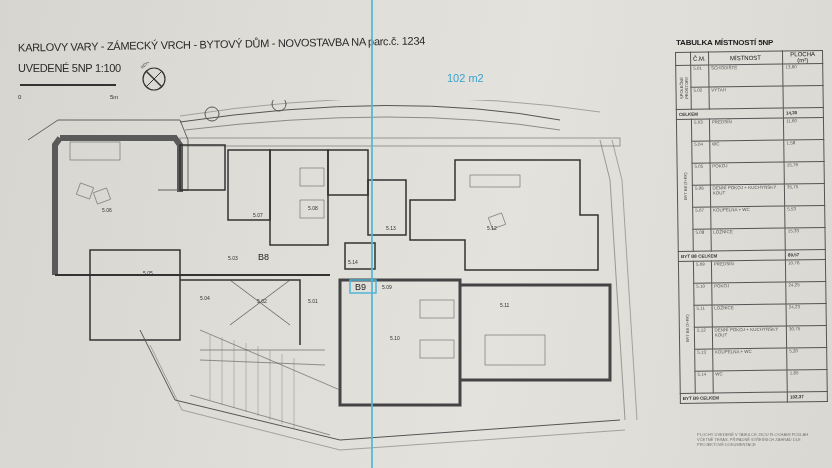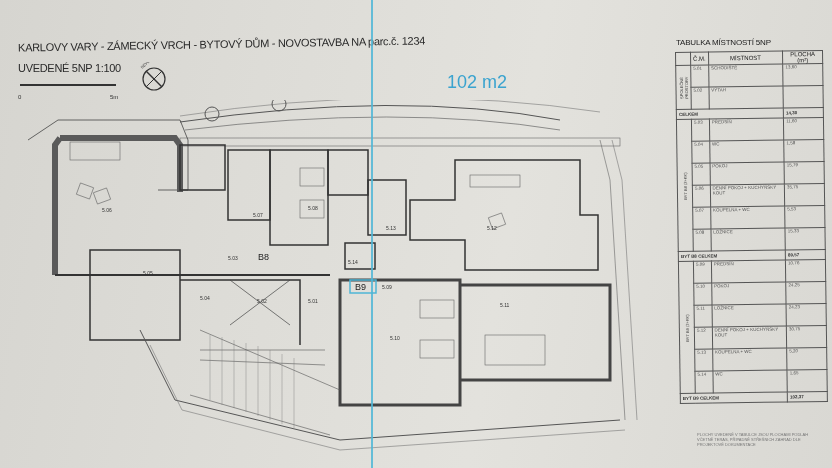--- a/index.html
+++ b/index.html
@@ -5,26 +5,26 @@
   html,body{margin:0;padding:0;}
   body{width:832px;height:468px;overflow:hidden;background:#c9c8c3;font-family:"Liberation Sans",sans-serif;position:relative;}
   .paper{position:absolute;left:0;top:0;width:832px;height:468px;background:linear-gradient(100deg,#d6d5d0 0%,#dddcd7 30%,#e3e2dd 60%,#d9d8d3 100%);}
   .title{position:absolute;left:18px;top:38px;font-size:11px;color:#2a2a2a;letter-spacing:-0.3px;transform:rotate(-1deg);}
   .subtitle{position:absolute;left:18px;top:62px;font-size:11px;color:#2a2a2a;letter-spacing:-0.3px;}
   .scalebar{position:absolute;left:20px;top:84px;width:96px;height:3px;border-top:2px solid #333;}
   .scale0{position:absolute;left:18px;top:94px;font-size:6px;color:#333;}
   .scale5{position:absolute;left:110px;top:94px;font-size:6px;color:#333;}
   .northarrow{position:absolute;left:138px;top:62px;width:30px;height:30px;}
   .blueline{position:absolute;left:371px;top:0;width:2px;height:468px;background:#4fb6d6;opacity:.85;}
-  .area-label{position:absolute;left:447px;top:72px;font-size:18px;color:#3aa3cf;}
+  .area-label{position:absolute;left:447px;top:72px;font-size:11px;color:#3aa3cf;}
   .plan{position:absolute;left:0;top:100px;width:660px;height:368px;}
   .room-label{font-size:5px;fill:#333;font-family:"Liberation Sans",sans-serif;}
   .unit-label{font-size:9px;fill:#222;font-family:"Liberation Sans",sans-serif;}
   .table-wrap{position:absolute;left:668px;top:38px;width:160px;}
-  .table-title{font-size:8px;color:#222;margin-left:8px;letter-spacing:-0.2px;}
+  .table-title{font-size:8px;color:#222;margin-left:8px;letter-spacing:-0.2px;font-weight:bold;}
   .rt{position:absolute;left:675px;top:52px;width:148px;border:1.5px solid #333;border-collapse:collapse;transform:rotate(-0.8deg);transform-origin:top left;}
   .rt td,.rt th{border:1px solid #555;font-size:4.5px;color:#555;padding:0 2px;height:21px;vertical-align:top;font-weight:normal;}
   .rt th{height:12px;font-size:6px;color:#222;vertical-align:middle;}
   .rt .sum td{height:9px;font-size:4.5px;color:#333;vertical-align:middle;font-weight:bold;}
   .rt .side{width:10px;font-size:4px;writing-mode:vertical-rl;transform:rotate(180deg);text-align:center;vertical-align:middle;color:#444;}
   .footnote{position:absolute;left:697px;top:432px;width:120px;font-size:4px;color:#777;line-height:5px;}
 </style>
 </head>
 <body>
 

